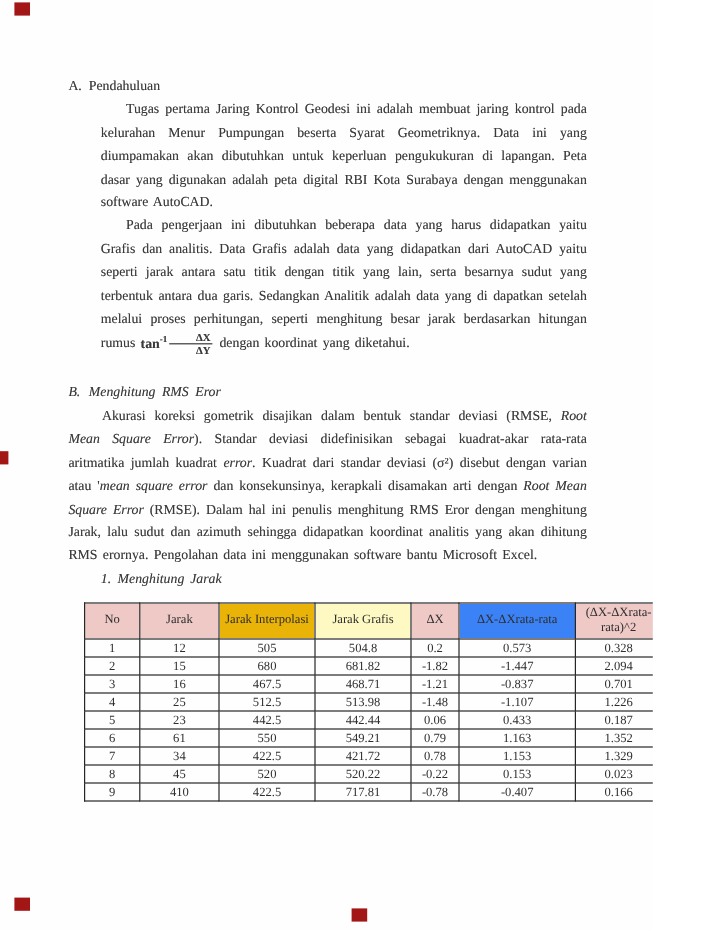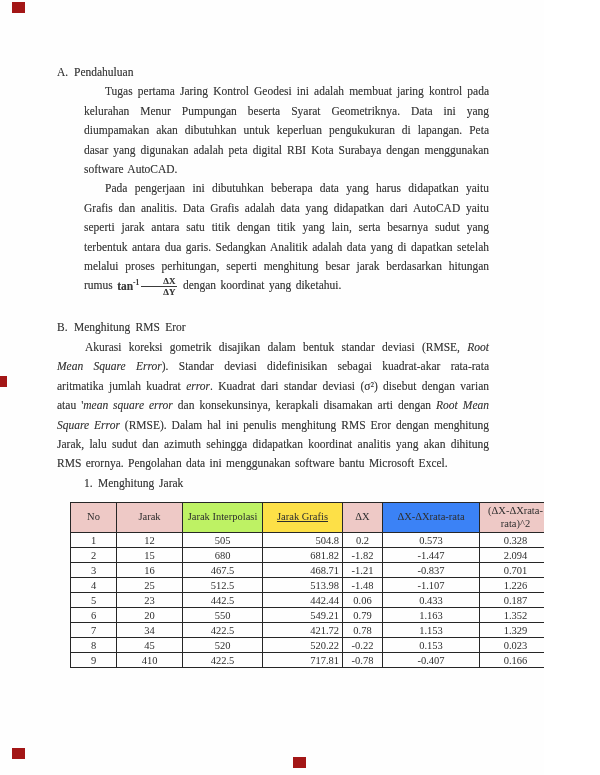--- a/index.html
+++ b/index.html
@@ -24,23 +24,23 @@
     text-indent:21px;
     word-spacing:1.5px;
   }
   .para-b{
     margin:0;
     text-align:justify;
     text-indent:28px;
     word-spacing:1.5px;
     font-family:Liberation Serif, serif;
   }
-  .sec-b-head{margin-top:21px;}
+  .sec-b-head{margin-top:21px;font-style:italic;}
   .i{font-style:italic;}
-  .list-item{margin:0 0 0 27px;word-spacing:2px;}
+  .list-item{margin:0 0 0 27px;word-spacing:2px;font-style:italic;}
   .list-item .list-num{display:inline-block;min-width:14px;}
   
   .formula{white-space:nowrap;font-weight:bold;}
   .frac{
     display:inline-block;
     vertical-align:middle;
     text-align:center;
     font-size:9px;
     line-height:10px;
     margin:0 2px;
@@ -69,21 +69,21 @@
     line-height:12.5px;
     padding:2px 2px;
     height:24px;
     vertical-align:middle;
   }
   table.jarak td{
     height:14px;
     line-height:13px;
     padding:0 3px;
   }
-  table.jarak td.align-left{text-align:right;}
+  table.jarak td.align-left{text-align:center;}
   .c0{width:46px;}.c1{width:66px;}.c2{width:80px;}.c3{width:80px;}
   .c4{width:40px;}.c5{width:97px;}.c6{width:72px;}
   
   .mark{position:absolute;width:13px;height:11px;}
 </style>
 </head>
 <body>
 
 <div class="page">
 
@@ -114,22 +114,22 @@
         <col class="c2">
         <col class="c3">
         <col class="c4">
         <col class="c5">
         <col class="c6">
     </colgroup>
     <thead>
         <tr>
           <th style="background: rgb(238, 201, 198);">No</th>
           <th style="background: rgb(238, 201, 198); margin-left: 35px;">Jarak</th>
-          <th style="background: #bef264;">Jarak Interpolasi</th>
-          <th style="background: #fde047; text-decoration: underline;">Jarak Grafis</th>
+          <th style="background: #eab308;">Jarak Interpolasi</th>
+          <th style="background: #fef9c3;">Jarak Grafis</th>
           <th style="background: rgb(238, 201, 198);">ΔX</th>
           <th style="background: #3b82f6;">ΔX-ΔXrata-rata</th>
           <th style="background: rgb(238, 201, 198);">(ΔX-ΔXrata-rata)^2</th>
         </tr>
       </thead>
     <tbody>
         <tr>
           <td>1</td>
           <td>12</td>
           <td>505</td>
@@ -169,21 +169,21 @@
           <td>5</td>
           <td>23</td>
           <td>442.5</td>
           <td class="align-left">442.44</td>
           <td>0.06</td>
           <td>0.433</td>
           <td>0.187</td>
         </tr>
         <tr>
           <td>6</td>
-          <td>20</td>
+          <td>61</td>
           <td>550</td>
           <td class="align-left">549.21</td>
           <td>0.79</td>
           <td>1.163</td>
           <td>1.352</td>
         </tr>
         <tr>
           <td>7</td>
           <td>34</td>
           <td>422.5</td>

